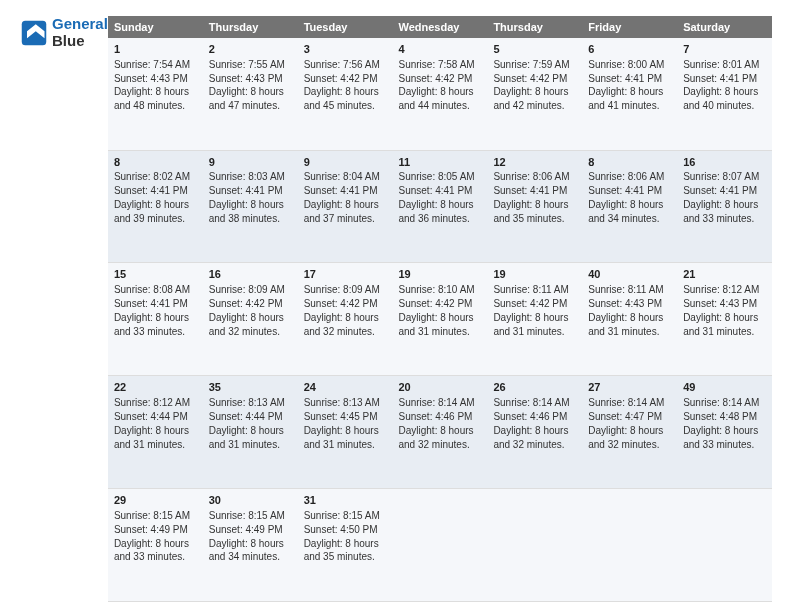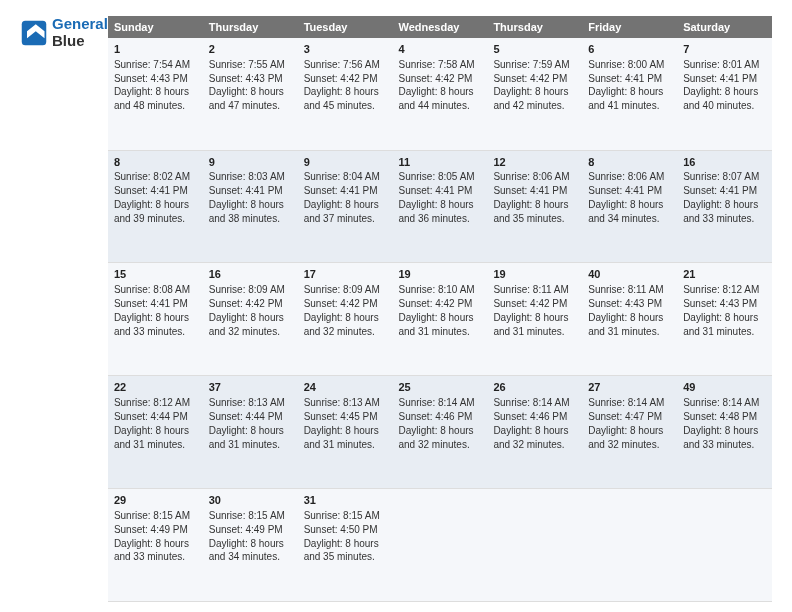--- a/index.html
+++ b/index.html
@@ -154,23 +154,23 @@
           <td><span class="day-num">15</span><span class="day-info">Sunrise: 8:08 AM<br>Sunset: 4:41 PM<br>Daylight: 8 hours and 33 minutes.</span></td>
           <td><span class="day-num">16</span><span class="day-info">Sunrise: 8:09 AM<br>Sunset: 4:42 PM<br>Daylight: 8 hours and 32 minutes.</span></td>
           <td><span class="day-num">17</span><span class="day-info">Sunrise: 8:09 AM<br>Sunset: 4:42 PM<br>Daylight: 8 hours and 32 minutes.</span></td>
           <td><span class="day-num">19</span><span class="day-info">Sunrise: 8:10 AM<br>Sunset: 4:42 PM<br>Daylight: 8 hours and 31 minutes.</span></td>
           <td><span class="day-num">19</span><span class="day-info">Sunrise: 8:11 AM<br>Sunset: 4:42 PM<br>Daylight: 8 hours and 31 minutes.</span></td>
           <td><span class="day-num">40</span><span class="day-info">Sunrise: 8:11 AM<br>Sunset: 4:43 PM<br>Daylight: 8 hours and 31 minutes.</span></td>
           <td><span class="day-num">21</span><span class="day-info">Sunrise: 8:12 AM<br>Sunset: 4:43 PM<br>Daylight: 8 hours and 31 minutes.</span></td>
         </tr>
         <tr>
           <td><span class="day-num">22</span><span class="day-info">Sunrise: 8:12 AM<br>Sunset: 4:44 PM<br>Daylight: 8 hours and 31 minutes.</span></td>
-          <td><span class="day-num">37</span><span class="day-info">Sunrise: 8:13 AM<br>Sunset: 4:44 PM<br>Daylight: 8 hours and 31 minutes.</span></td>
+          <td><span class="day-num">35</span><span class="day-info">Sunrise: 8:13 AM<br>Sunset: 4:44 PM<br>Daylight: 8 hours and 31 minutes.</span></td>
           <td><span class="day-num">24</span><span class="day-info">Sunrise: 8:13 AM<br>Sunset: 4:45 PM<br>Daylight: 8 hours and 31 minutes.</span></td>
-          <td><span class="day-num">25</span><span class="day-info">Sunrise: 8:14 AM<br>Sunset: 4:46 PM<br>Daylight: 8 hours and 32 minutes.</span></td>
+          <td><span class="day-num">20</span><span class="day-info">Sunrise: 8:14 AM<br>Sunset: 4:46 PM<br>Daylight: 8 hours and 32 minutes.</span></td>
           <td><span class="day-num">26</span><span class="day-info">Sunrise: 8:14 AM<br>Sunset: 4:46 PM<br>Daylight: 8 hours and 32 minutes.</span></td>
           <td><span class="day-num">27</span><span class="day-info">Sunrise: 8:14 AM<br>Sunset: 4:47 PM<br>Daylight: 8 hours and 32 minutes.</span></td>
           <td><span class="day-num">49</span><span class="day-info">Sunrise: 8:14 AM<br>Sunset: 4:48 PM<br>Daylight: 8 hours and 33 minutes.</span></td>
         </tr>
         <tr>
           <td><span class="day-num">29</span><span class="day-info">Sunrise: 8:15 AM<br>Sunset: 4:49 PM<br>Daylight: 8 hours and 33 minutes.</span></td>
           <td><span class="day-num">30</span><span class="day-info">Sunrise: 8:15 AM<br>Sunset: 4:49 PM<br>Daylight: 8 hours and 34 minutes.</span></td>
           <td><span class="day-num">31</span><span class="day-info">Sunrise: 8:15 AM<br>Sunset: 4:50 PM<br>Daylight: 8 hours and 35 minutes.</span></td>
           <td class="empty"></td>
           <td class="empty"></td>

